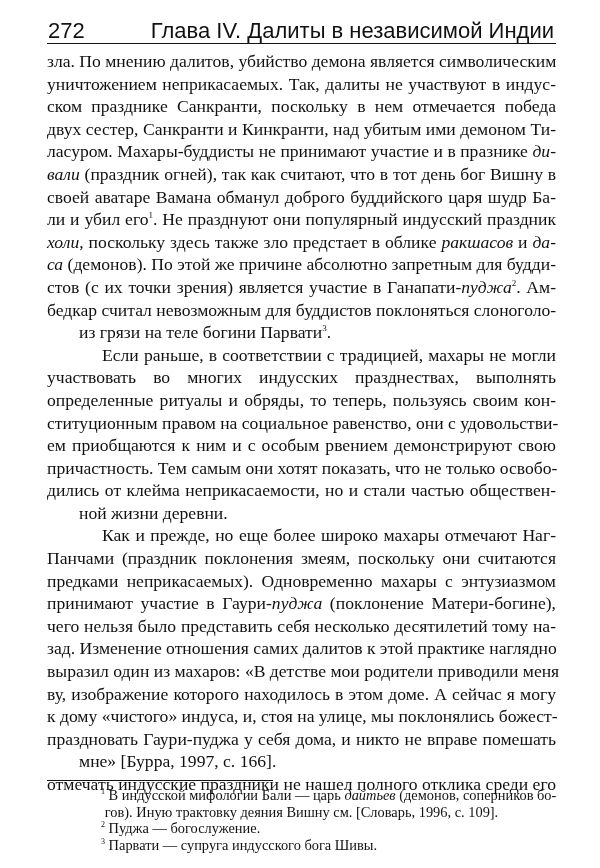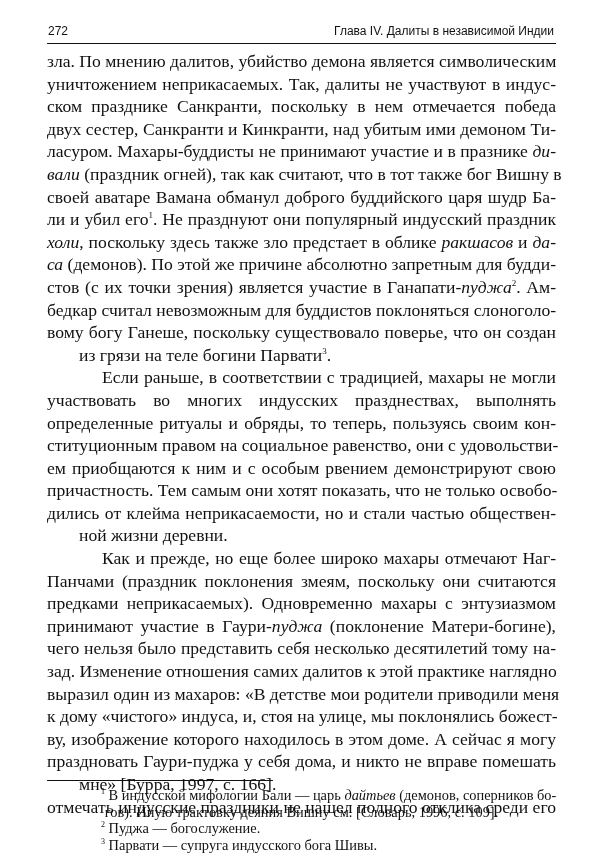--- a/index.html
+++ b/index.html
@@ -1,21 +1,21 @@
 <!DOCTYPE html>
 <html><head>
 <meta charset="utf-8">
 <style>
   html, body { margin: 0; padding: 0; background: #ffffff; }
   body { width: 600px; height: 868px; position: relative; overflow: hidden; color: #111; }
   .page { position: absolute; left: 47px; top: 0; width: 509px; }
   .running-head {
     position: absolute; top: 21px; left: 0; width: 509px; height: 22px;
     font-family: "Liberation Sans", "DejaVu Sans", sans-serif;
-    font-size: 12px; line-height: 20px;
+    font-size: 22px; line-height: 20px;
     border-bottom: 1.5px solid #111;
   }
   .page-number { position: absolute; left: 1px; top: 0; }
   .chapter-title { position: absolute; right: 2px; top: 0; }
   .body-text {
     position: absolute; top: 50px; left: 0; width: 509px;
     font-family: "Liberation Serif", "DejaVu Serif", serif;
     font-size: 17.6px; line-height: 22.6px;
     text-align: justify; hyphens: manual;
   }
@@ -45,50 +45,49 @@
     <span class="chapter-title">Глава IV. Далиты в независимой Индии</span>
   </div>
 
   <div class="body-text">
     <p>
       <span class="line"><span>зла. По мнению далитов, убийство демона является символическим</span></span>
       <span class="line"><span>уничтожением неприкасаемых. Так, далиты не участвуют в индус-</span></span>
       <span class="line"><span>ском празднике Санкранти, поскольку в нем отмечается победа</span></span>
       <span class="line"><span>двух сестер, Санкранти и Кинкранти, над убитым ими демоном Ти-</span></span>
       <span class="line"><span>ласуром. Махары-буддисты не принимают участие и в празнике </span><i>ди-</i></span>
-      <span class="line"><i>вали</i><span> (праздник огней), так как считают, что в тот также бог Вишну в</span></span>
+      <span class="line"><i>вали</i><span> (праздник огней), так как считают, что в тот день бог Вишну в</span></span>
       <span class="line"><span>своей аватаре Вамана обманул доброго буддийского царя шудр Ба-</span></span>
       <span class="line"><span>ли и убил его</span><sup>1</sup><span>. Не празднуют они популярный индусский праздник</span></span>
       <span class="line"><i>холи</i><span>, поскольку здесь также зло предстает в облике </span><i>ракшасов</i><span> и </span><i>да-</i></span>
       <span class="line"><i>са</i><span> (демонов). По этой же причине абсолютно запретным для будди-</span></span>
       <span class="line"><span>стов (с их точки зрения) является участие в Ганапати-</span><i>пуджа</i><sup>2</sup><span>. Ам-</span></span>
       <span class="line"><span>бедкар считал невозможным для буддистов поклоняться слоноголо-</span></span>
-      <span class="line"><span>вому богу Ганеше, поскольку существовало поверье, что он создан</span></span>
       <span class="line last"><span>из грязи на теле богини Парвати</span><sup>3</sup><span>.</span></span>
     </p>
     <p>
       <span class="line" style="padding-left:55px"><span>Если раньше, в соответствии с традицией, махары не могли</span></span>
       <span class="line"><span>участвовать во многих индусских празднествах, выполнять</span></span>
       <span class="line"><span>определенные ритуалы и обряды, то теперь, пользуясь своим кон-</span></span>
       <span class="line"><span>ституционным правом на социальное равенство, они с удовольстви-</span></span>
       <span class="line"><span>ем приобщаются к ним и с особым рвением демонстрируют свою</span></span>
       <span class="line"><span>причастность. Тем самым они хотят показать, что не только освобо-</span></span>
       <span class="line"><span>дились от клейма неприкасаемости, но и стали частью обществен-</span></span>
       <span class="line last"><span>ной жизни деревни.</span></span>
     </p>
     <p>
       <span class="line" style="padding-left:55px"><span>Как и прежде, но еще более широко махары отмечают Наг-</span></span>
       <span class="line"><span>Панчами (праздник поклонения змеям, поскольку они считаются</span></span>
       <span class="line"><span>предками неприкасаемых). Одновременно махары с энтузиазмом</span></span>
       <span class="line"><span>принимают участие в Гаури-</span><i>пуджа</i><span> (поклонение Матери-богине),</span></span>
       <span class="line"><span>чего нельзя было представить себя несколько десятилетий тому на-</span></span>
       <span class="line"><span>зад. Изменение отношения самих далитов к этой практике наглядно</span></span>
       <span class="line"><span>выразил один из махаров: «В детстве мои родители приводили меня</span></span>
+      <span class="line"><span>ву, изображение которого находилось в этом доме. А сейчас я могу</span></span>
       <span class="line"><span>к дому «чистого» индуса, и, стоя на улице, мы поклонялись божест-</span></span>
-      <span class="line"><span>ву, изображение которого находилось в этом доме. А сейчас я могу</span></span>
       <span class="line"><span>праздновать Гаури-пуджа у себя дома, и никто не вправе помешать</span></span>
       <span class="line last"><span>мне» [Бурра, 1997, с. 166].</span></span>
     </p>
     <p>
       <span class="line"><span>отмечать индусские праздники не нашел полного отклика среди его</span></span>
     </p>
   </div>
 
   <div class="fn-rule"></div>
 

